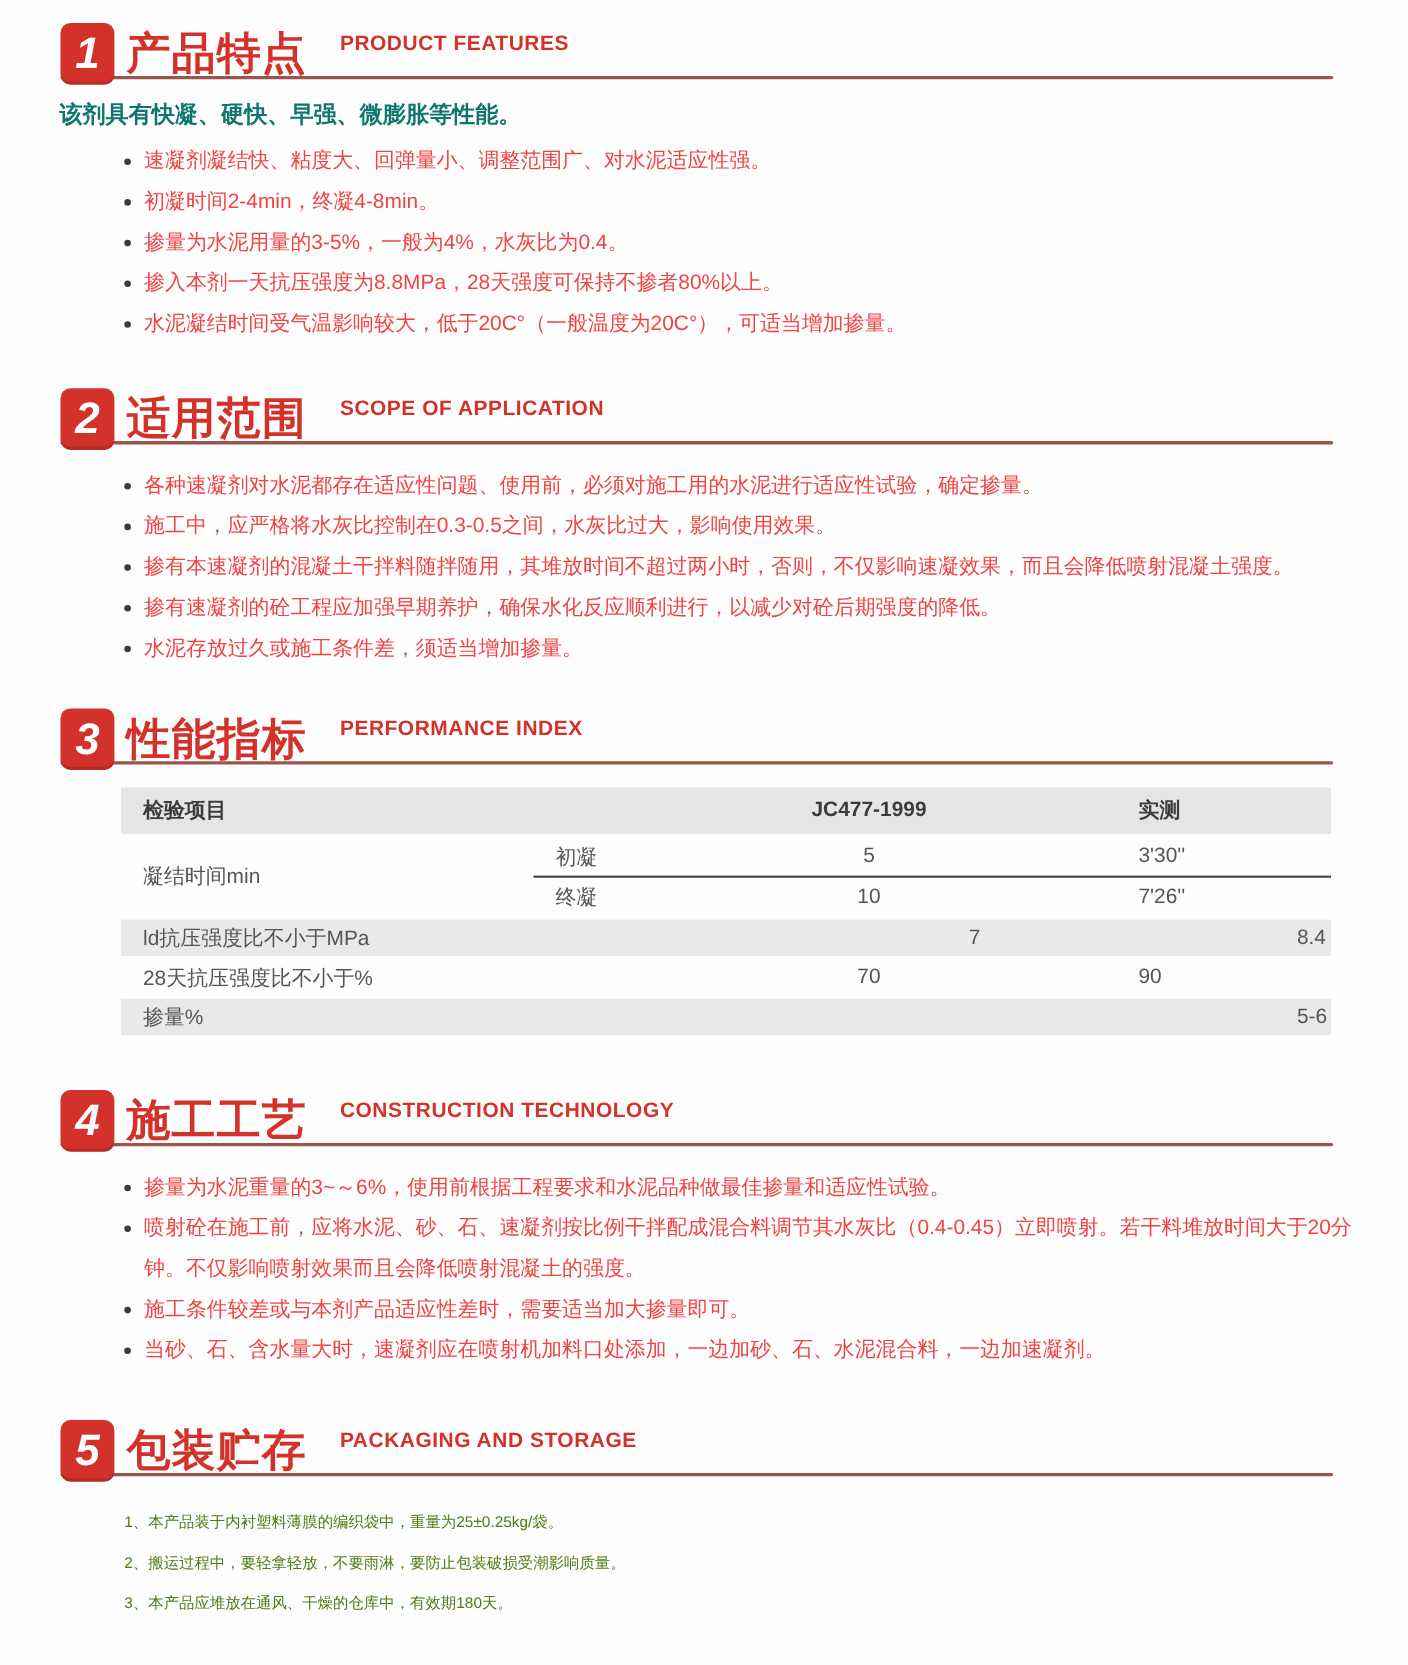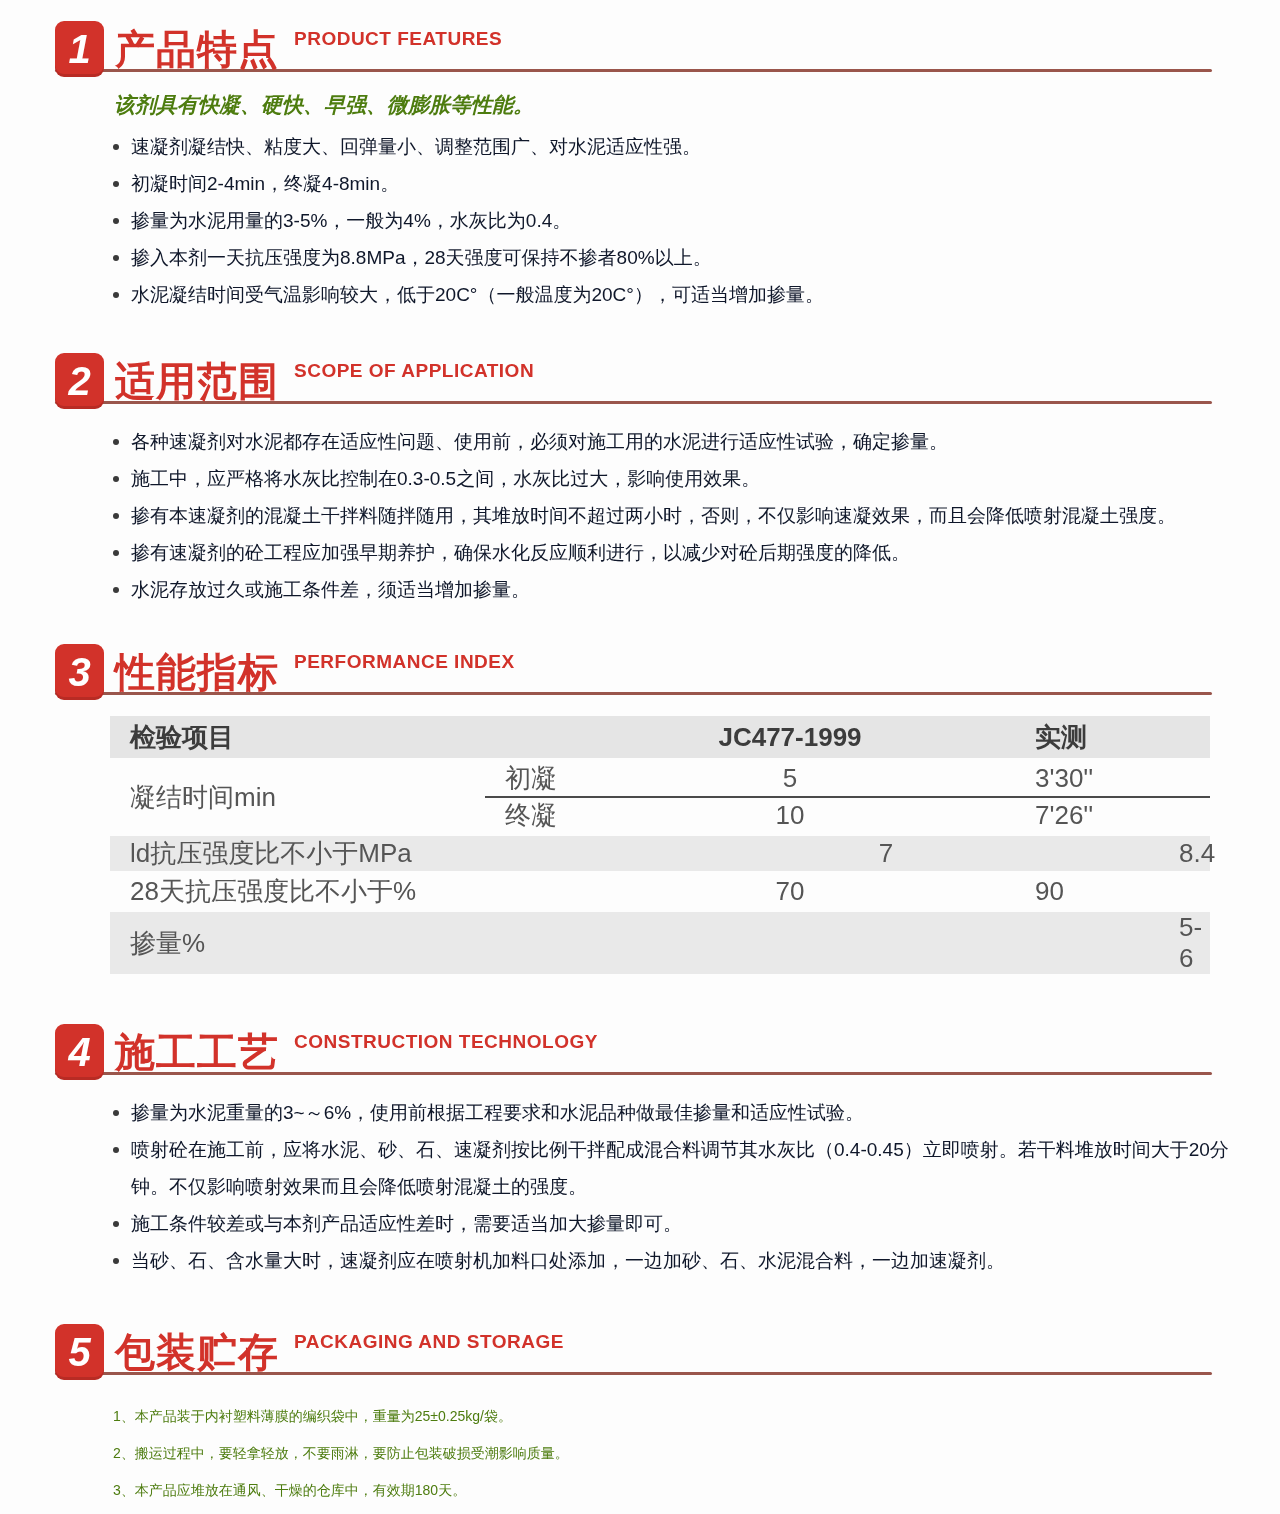--- a/index.html
+++ b/index.html
@@ -27,43 +27,42 @@
     position:absolute; left:0; top:0;
     width:49px; height:56px;
     background:#d2322a; border-radius:9px;
     color:#ffffff; font-weight:700; font-style:italic;
     font-size:40px; line-height:56px; text-align:center;
     z-index:2;
     box-shadow:inset 0 -3px 0 rgba(0,0,0,.12);
   }
   .titles {
     position:absolute; left:60px; bottom:8px;
-    display:flex; align-items:flex-start; gap:15px;
+    display:flex; align-items:center; gap:30px;
     white-space:nowrap;
   }
   .cn { font-size:40px; font-weight:700; color:#d2322a; line-height:1; letter-spacing:1px; }
   .en { font-size:19px; font-weight:700; color:#d2322a; line-height:1; padding-bottom:19px; letter-spacing:.5px; }
 
   
   .intro {
-    margin:13px 60px 0 114px;
-    font-size:21px; font-weight:700; color:#4d7c0f;
+    margin:13px 60px 0 54px;
+    font-size:21px; font-weight:700; color:#0f766e;
     line-height:30px;
-    font-style:italic;
   }
   ul.bullets { list-style:none; margin:8px 50px 0 113px; padding:0; }
-  ul.bullets li { display:flex; font-size:19px; line-height:37px; color:#0f172a; }
+  ul.bullets li { display:flex; font-size:19px; line-height:37px; color:#ef4444; }
   .dot { flex:0 0 6px; width:6px; height:6px; border-radius:50%; background:#3a3a3a; margin:16px 12px 0 0; }
   .txt { flex:1; }
 
   ol.plain { list-style:none; margin:18px 60px 0 113px; padding:0; }
   ol.plain li { font-size:14px; line-height:37px; color:#4d7c0f; }
 
   
-  .ptable { margin:16px 70px 0 110px; font-size:26px; color:#555; }
+  .ptable { margin:16px 70px 0 110px; font-size:19px; color:#555; }
   .trow {
     display:grid; grid-template-columns:375px 130px 350px 1fr;
     align-items:center; min-height:33px; margin-bottom:3px;
   }
   .thead { background:#e5e5e5; min-height:42px; font-weight:700; color:#3c3c3c; }
   .shade { background:#e9e9e9;gap:48px; }
   .c1 { padding-left:20px; }
   .c2 { padding-left:20px; }
   .c3 { text-align:center; }
   .c4 { padding-left:70px; }

